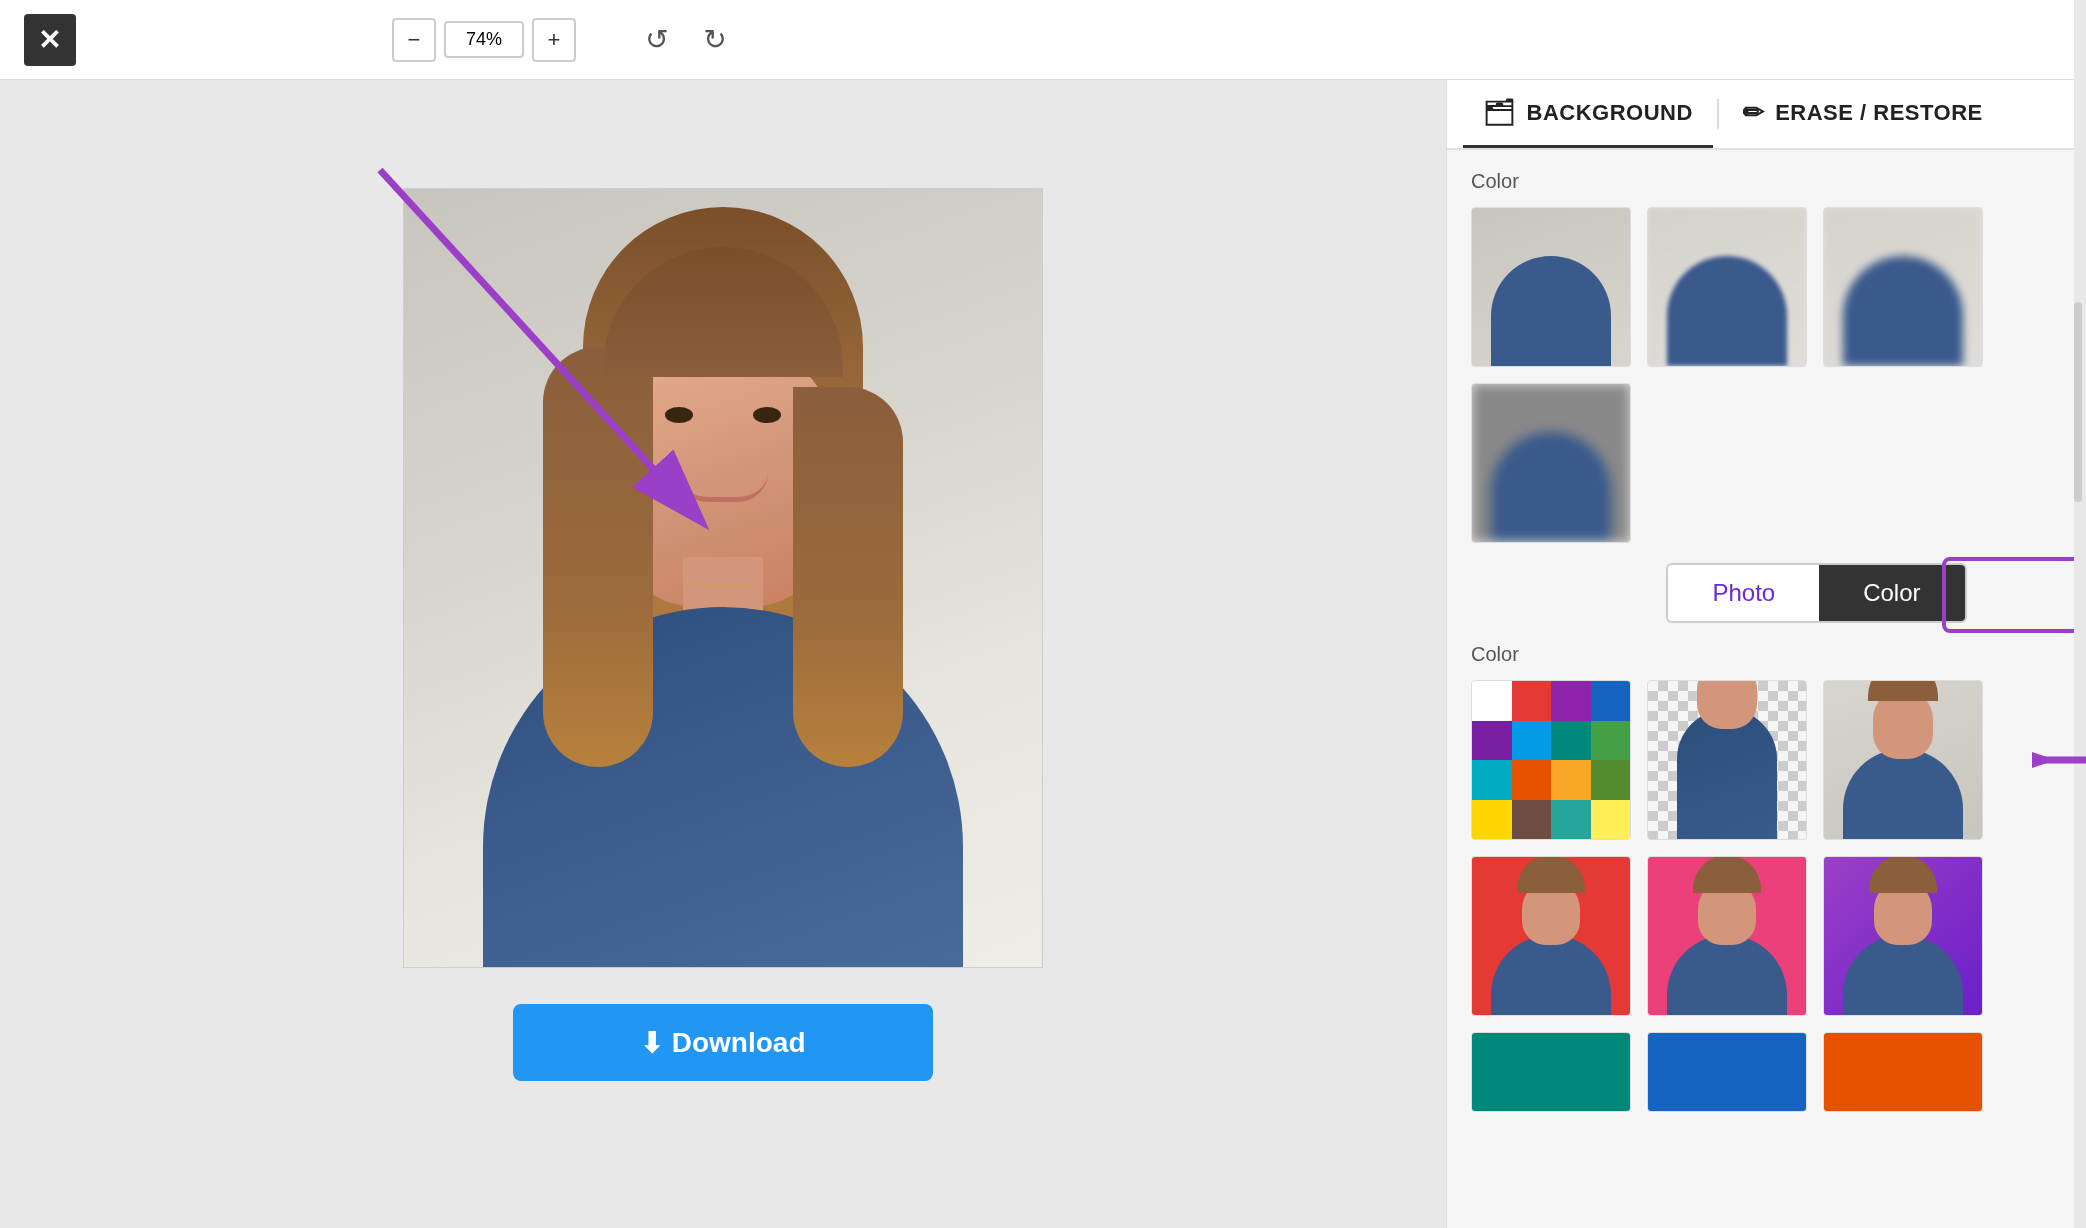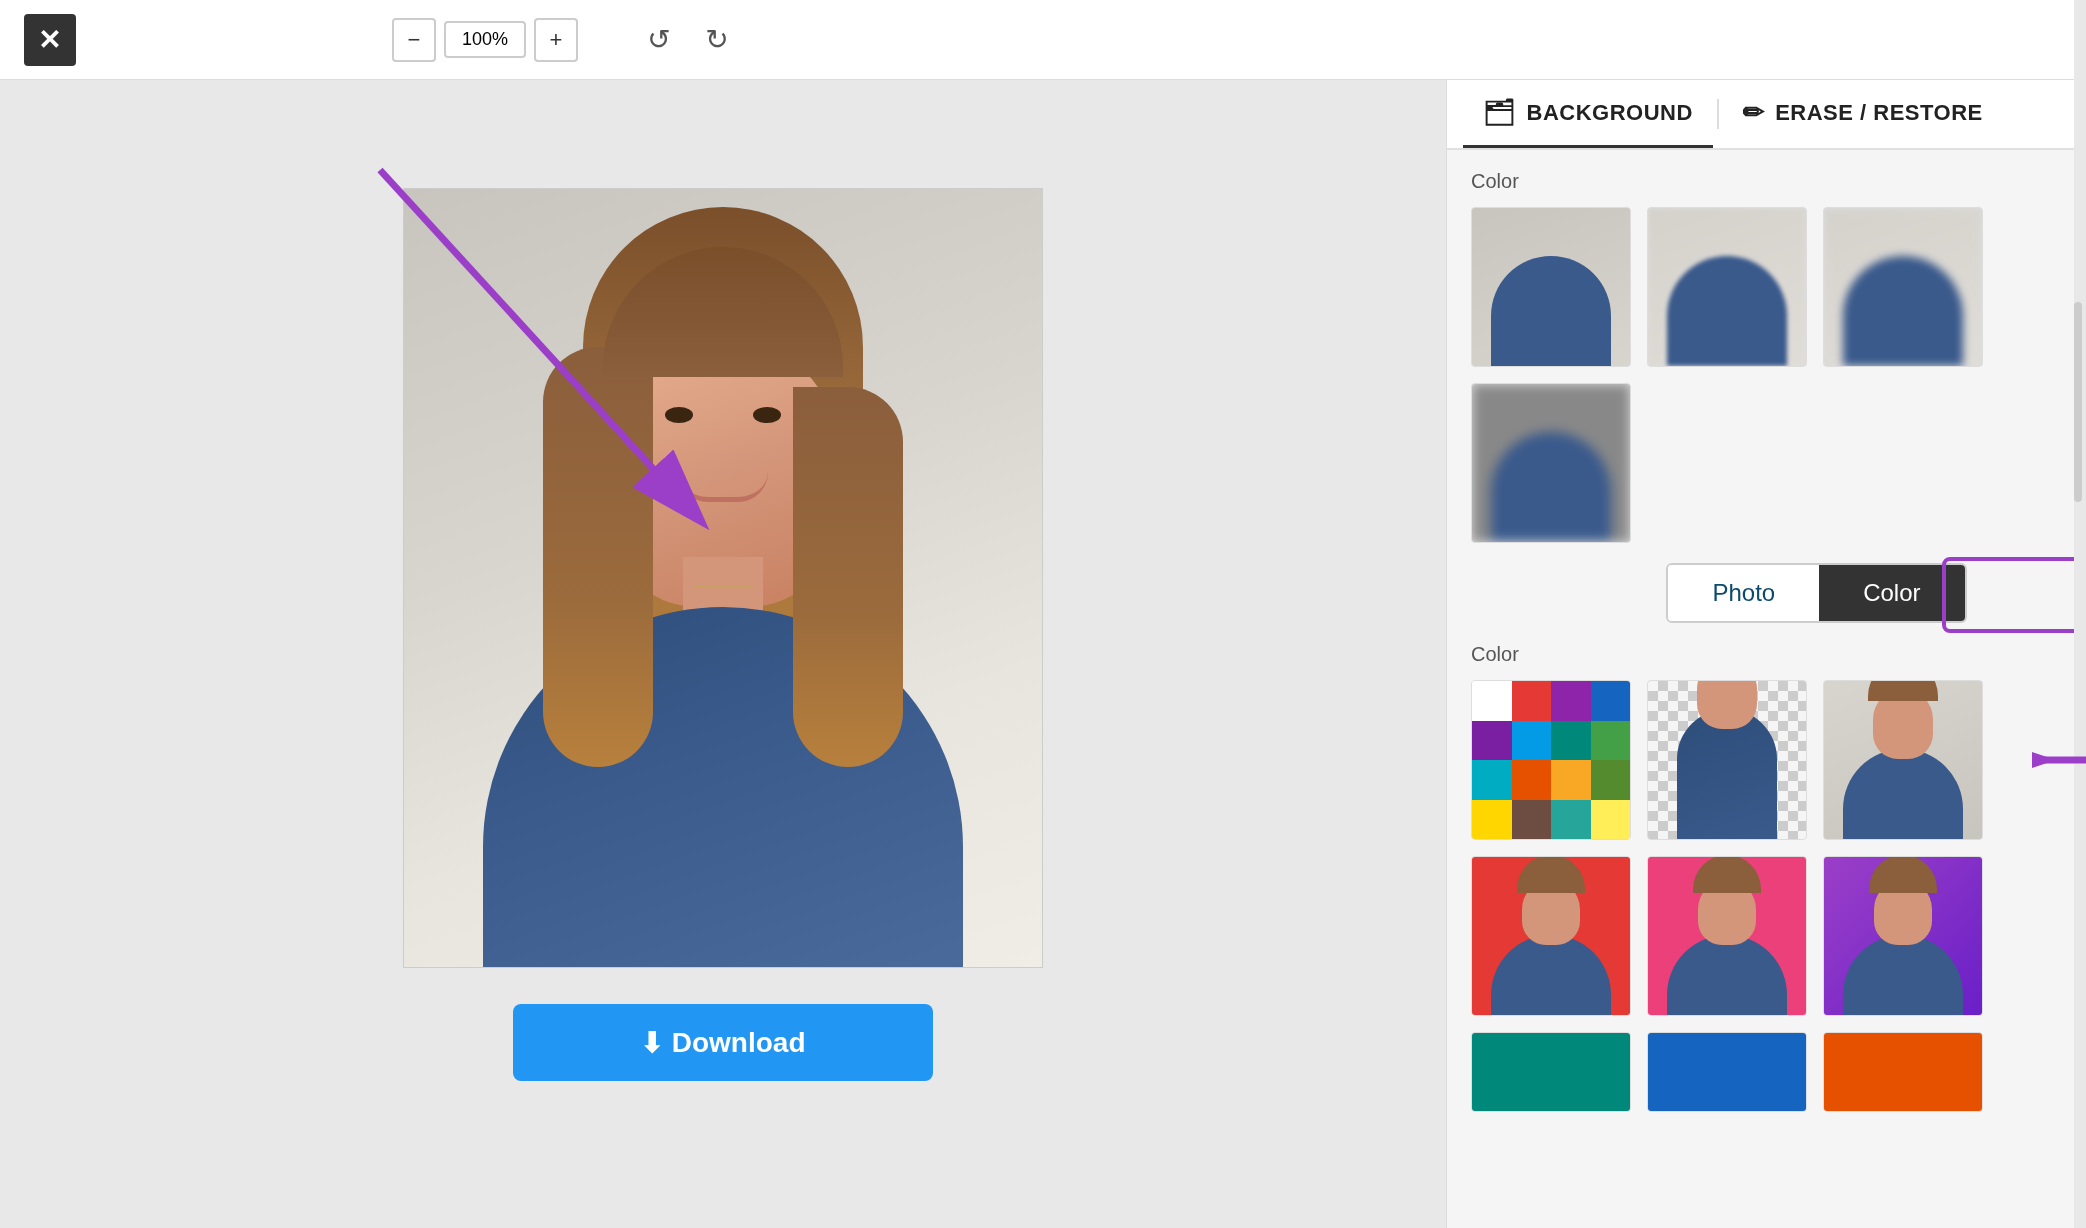--- a/index.html
+++ b/index.html
@@ -253,21 +253,21 @@
       background: #fff;
     }
 
     .toggle-btn {
       padding: 14px 44px;
       font-size: 24px;
       font-weight: 500;
       cursor: pointer;
       border: none;
       background: #fff;
-      color: #0c4a6e;
+      color: #6d28d9;
     }
 
     .toggle-btn.active {
       background: #333;
       color: #fff;
     }
 
     
     .toggle-highlight {
       position: absolute;
@@ -363,21 +363,21 @@
 
   </style>
 </head>
 <body>
 
 <div class="toolbar">
   <div class="close-btn">✕</div>
 
   <div class="zoom-controls">
     <button class="zoom-btn">−</button>
-    <div class="zoom-display">100%</div>
+    <div class="zoom-display">74%</div>
     <button class="zoom-btn">+</button>
   </div>
 
   <div class="history-controls">
     <button class="history-btn">↺</button>
     <button class="history-btn">↻</button>
   </div>
 </div>
 
 <div class="main">

